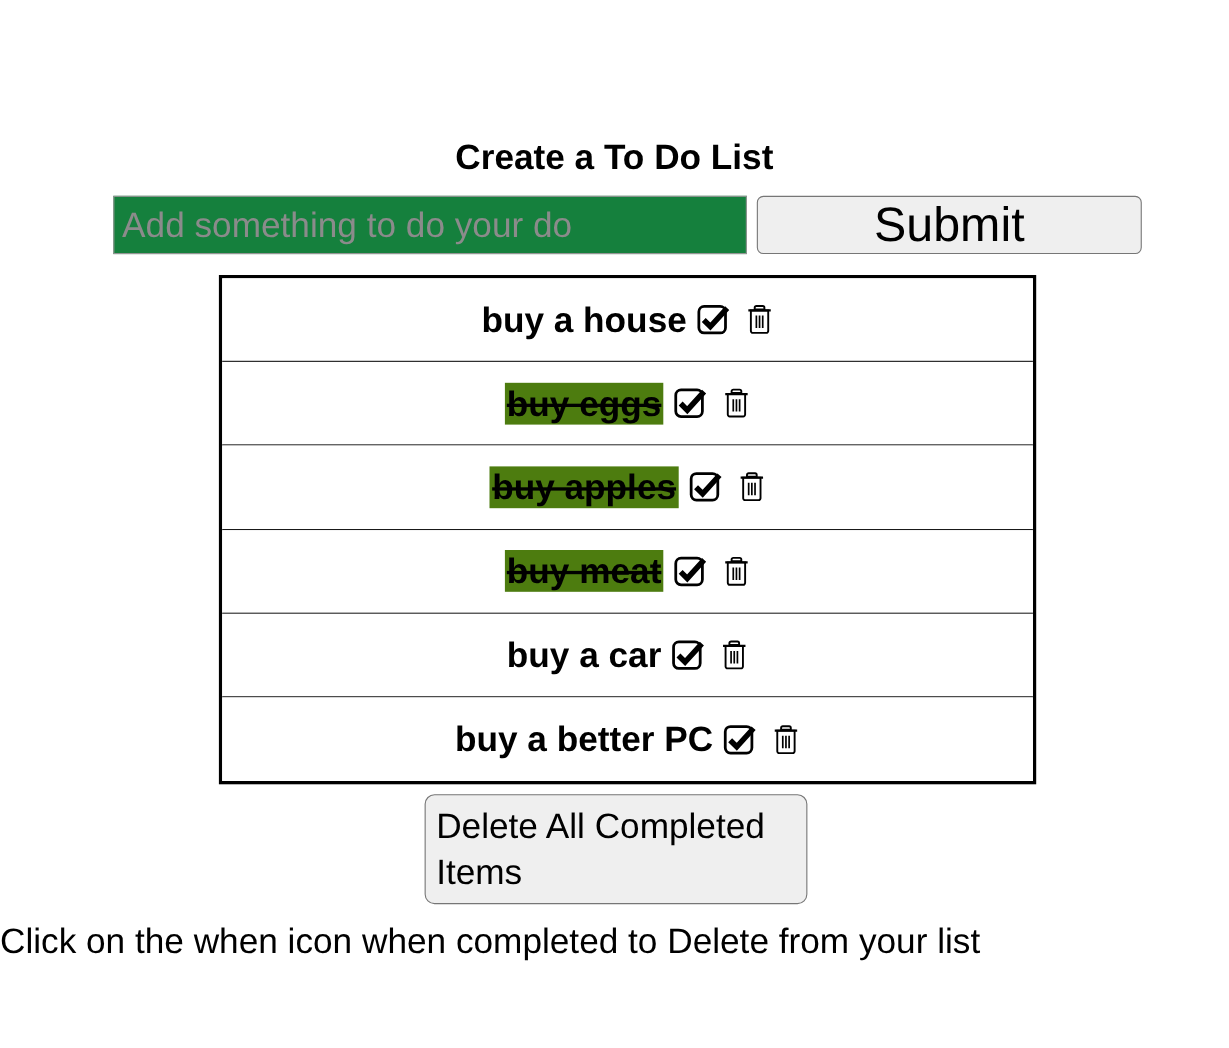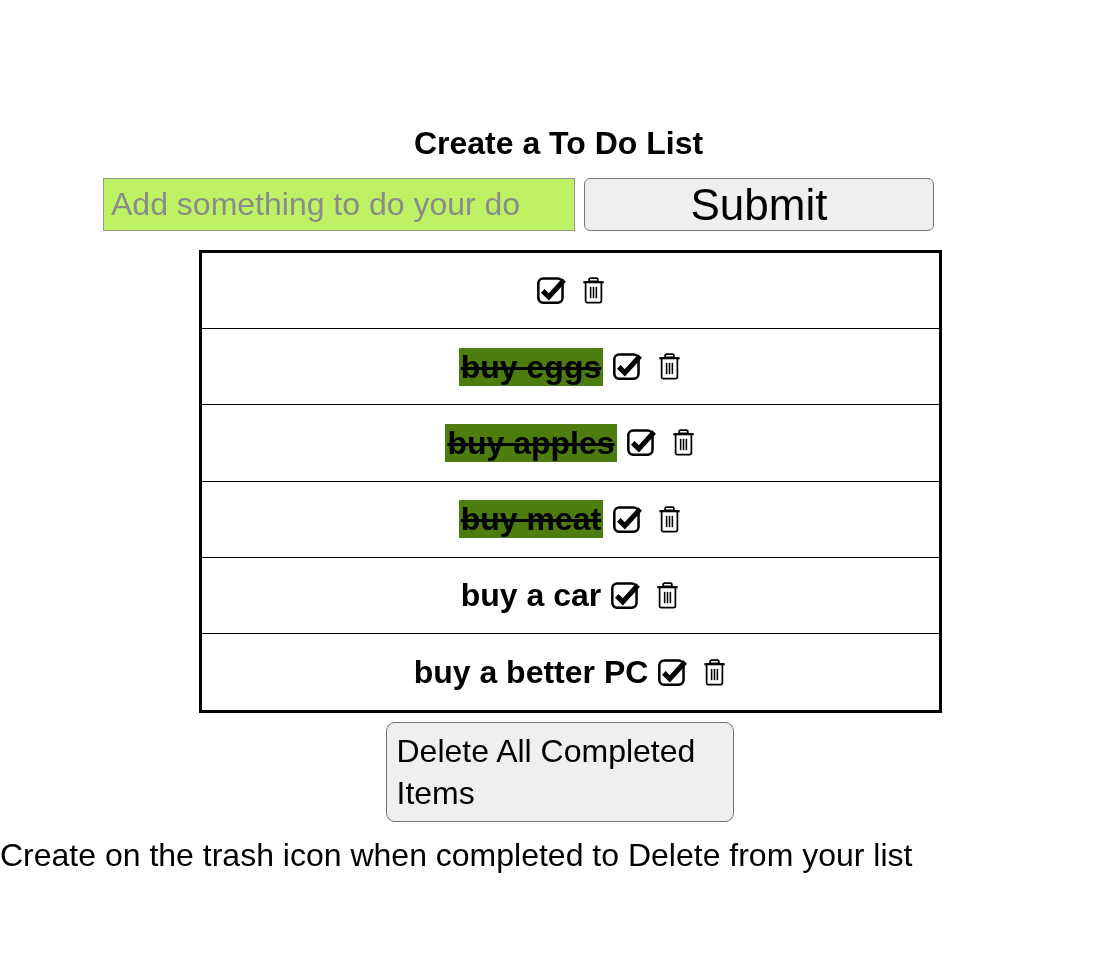--- a/index.html
+++ b/index.html
@@ -40,27 +40,27 @@
   .form-row {
     margin-top: 8px;
     padding-left: 103px;
     display: flex;
     align-items: flex-start;
     gap: 9px;
   }
 
   .todo-input {
     box-sizing: border-box;
-    width: 472px;
+    width: 576px;
     height: 53px;
     font-family: "Liberation Sans", sans-serif;
     font-size: 32px;
     line-height: 36px;
     color: #000000;
-    background: #bef264;
+    background: #15803d;
     border: 1px solid #949494;
     border-radius: 0;
     padding: 4px 5px 4px 7px;
     outline: none;
   }
   .todo-input::placeholder {
     color: #8b8b8b;
     opacity: 1;
   }
 
@@ -182,20 +182,21 @@
 
   <h1 class="page-title">Create a To Do List</h1>
 
   <div class="form-row">
     <input class="todo-input" type="text" placeholder="Add something to do your do" style="">
     <button class="submit-button">Submit</button>
   </div>
 
   <ul class="todo-list" id="todo-list">
       <li class="todo-item">
+        <span class="todo-label">buy a house</span>
         <span class="icon-btn check-icon-box">
           <svg viewBox="0 0 32 32" width="31" height="31" aria-hidden="true">
             <rect x="2.4" y="3.6" width="25" height="25" rx="5" ry="5" fill="none" stroke="#000" stroke-width="2.6"></rect>
             <path d="M7 16.4 L13.2 22.6 L29 5.2" fill="none" stroke="#000" stroke-width="5.2" stroke-linecap="butt" stroke-linejoin="miter"></path>
           </svg>
         </span>
         <span class="icon-btn trash-icon-box">
           <svg viewBox="0 0 26 32" width="25" height="31" aria-hidden="true">
             <path d="M10 3.2 h6 a1.6 1.6 0 0 1 1.6 1.6 v1.6 h-9.2 v-1.6 a1.6 1.6 0 0 1 1.6 -1.6 z" fill="none" stroke="#000" stroke-width="1.8"></path>
             <line x1="2.4" y1="7.4" x2="23.6" y2="7.4" stroke="#000" stroke-width="2.2"></line>
@@ -300,15 +301,15 @@
             <line x1="16" y1="12.2" x2="16" y2="24" stroke="#000" stroke-width="1.6"></line>
           </svg>
         </span>
       </li>
     </ul>
 
   <div class="delete-all-wrap">
     <button class="delete-all-button">Delete All Completed Items</button>
   </div>
 
-  <p class="footer-hint">Create on the trash icon when completed to Delete from your list</p>
+  <p class="footer-hint">Click on the when icon when completed to Delete from your list</p>
 
 </div>
 
 </body></html>

